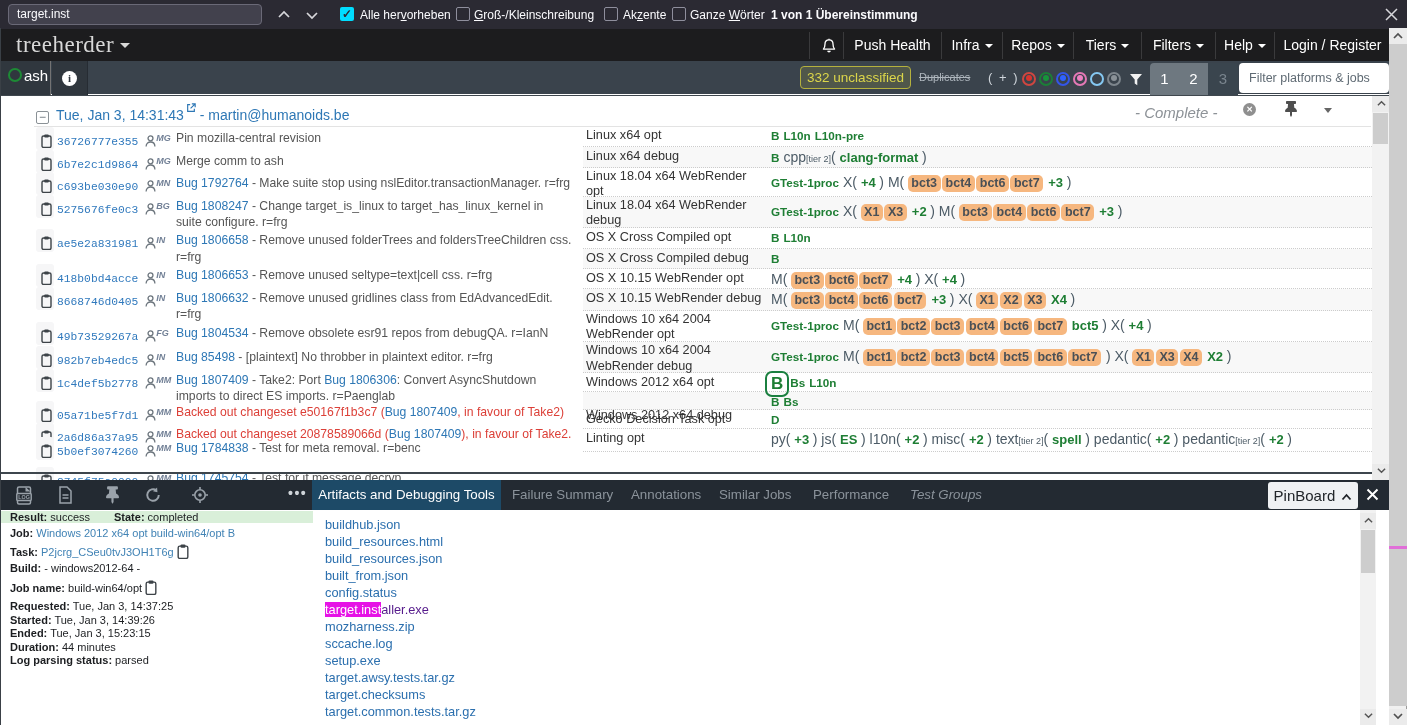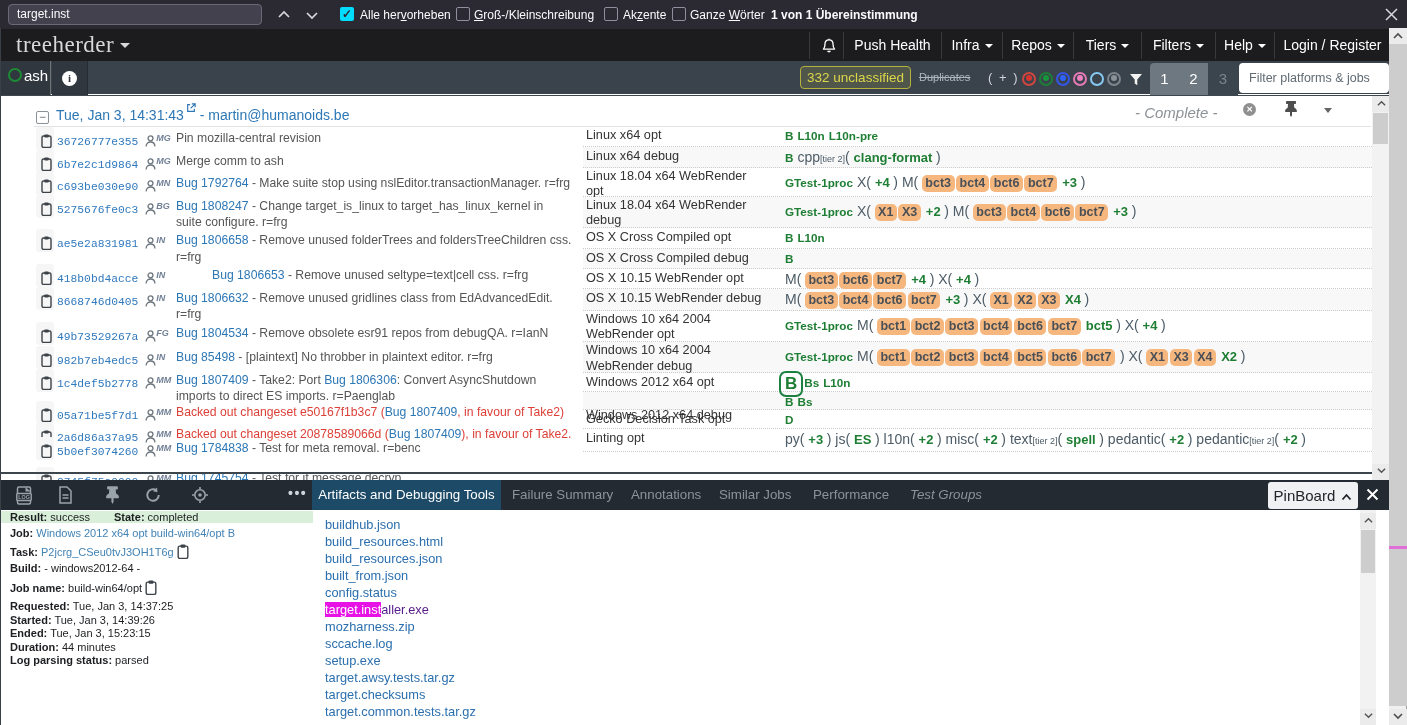--- a/index.html
+++ b/index.html
@@ -57,21 +57,21 @@
 .clip { display:inline-block; vertical-align:-3px; margin:0 5px 0 3px; position:relative; }
 .person { display:inline-block; vertical-align:-2px; margin-left:7px; }
 .clipchip { position:absolute; left:-2px; top:-3px; width:18px; height:23px; background:#f6f6f7; border-radius:3px; }
 .selbox { display:inline-block; position:relative; z-index:5; top:-3px; font-weight:bold; color:#1e7e34; font-size:17px; line-height:17px; border:2.6px solid #1b8040; border-radius:7px; padding:2px 4px 3px 4px; margin:-6px 1px -6px -6px; vertical-align:-5px; }
 
 
 .jrow { position:absolute; left:583px; width:789px; border-bottom:1px dotted #ccc; }
 .jrow .jbtns { z-index:2; }
 .jrow.alt { background:#f8f8f8; }
 .plat { position:absolute; left:3px; top:0; width:178px; font-size:12.7px; color:#333; line-height:15.5px; }
-.jbtns { position:absolute; left:194px; font-size:13px; color:#4c5b66; white-space:nowrap;padding-left:8px; }
+.jbtns { position:absolute; left:180px; font-size:13px; color:#4c5b66; white-space:nowrap;padding-left:8px; }
 .jsym { font-weight:bold; color:#1e7e34; font-size:11.7px; margin-right:4px; }
 .grp { color:#4c5b66; font-size:14px; }
 .tier { font-size:9px; }
 .pill { display:inline-block; background:#f6b77f; color:#4a5056; font-weight:bold; font-size:12.5px; border-radius:5px; padding:2px 3.5px; margin-right:1.5px; line-height:13px; }
 .gsym { font-weight:bold; color:#1e7e34; font-size:13px; }
 
 
 #cscroll { position:absolute; left:1372px; top:0; width:17px; height:385px; background:#f2f2f2; }
 
 #panel { position:absolute; left:0; top:480px; width:1389px; height:245px; }
@@ -227,21 +227,21 @@
         </svg><span class="chash">ae5e2a831981</span><svg class="person" width="11" height="12" viewBox="0 0 12 13">
           <circle cx="6" cy="3.6" r="2.7" fill="none" stroke="#6c757d" stroke-width="1.4"></circle>
           <path d="M1.2 12.5 C1.2 8.7 3.9 7.6 6 7.6 C8.1 7.6 10.8 8.7 10.8 12.5" fill="none" stroke="#6c757d" stroke-width="1.4"></path>
         </svg><span class="cini">IN</span><span class="ctext" style="position:absolute;left:138px;top:0;width:430px;"><span class="blue">Bug 1806658</span> - Remove unused folderTrees and foldersTreeChildren css.<br>r=frg</span></div>
 <div class="commit" style="top:171px;"><span class="clipchip"></span><svg class="clip" width="11" height="14" viewBox="0 0 11 14">
           <rect x="1" y="2" width="9" height="11.5" rx="1.5" fill="none" stroke="#3d4348" stroke-width="1.4"></rect>
           <rect x="3.2" y="0.5" width="4.6" height="3" rx="1" fill="#3d4348"></rect>
         </svg><span class="chash">418b0bd4acce</span><svg class="person" width="11" height="12" viewBox="0 0 12 13">
           <circle cx="6" cy="3.6" r="2.7" fill="none" stroke="#6c757d" stroke-width="1.4"></circle>
           <path d="M1.2 12.5 C1.2 8.7 3.9 7.6 6 7.6 C8.1 7.6 10.8 8.7 10.8 12.5" fill="none" stroke="#6c757d" stroke-width="1.4"></path>
-        </svg><span class="cini">IN</span><span class="ctext" style="position:absolute;left:138px;top:0;width:430px;margin-left:36px;"><span class="blue">Bug 1806653</span> - Remove unused seltype=text|cell css. r=frg</span></div>
+        </svg><span class="cini">IN</span><span class="ctext" style="position:absolute;left:138px;top:0;width:430px;"><span class="blue">Bug 1806653</span> - Remove unused seltype=text|cell css. r=frg</span></div>
 <div class="commit" style="top:193.5px;"><span class="clipchip"></span><svg class="clip" width="11" height="14" viewBox="0 0 11 14">
           <rect x="1" y="2" width="9" height="11.5" rx="1.5" fill="none" stroke="#3d4348" stroke-width="1.4"></rect>
           <rect x="3.2" y="0.5" width="4.6" height="3" rx="1" fill="#3d4348"></rect>
         </svg><span class="chash">8668746d0405</span><svg class="person" width="11" height="12" viewBox="0 0 12 13">
           <circle cx="6" cy="3.6" r="2.7" fill="none" stroke="#6c757d" stroke-width="1.4"></circle>
           <path d="M1.2 12.5 C1.2 8.7 3.9 7.6 6 7.6 C8.1 7.6 10.8 8.7 10.8 12.5" fill="none" stroke="#6c757d" stroke-width="1.4"></path>
         </svg><span class="cini">IN</span><span class="ctext" style="position:absolute;left:138px;top:0;width:430px;"><span class="blue">Bug 1806632</span> - Remove unused gridlines class from EdAdvancedEdit.<br>r=frg</span></div>
 <div class="commit" style="top:229px;"><span class="clipchip"></span><svg class="clip" width="11" height="14" viewBox="0 0 11 14">
           <rect x="1" y="2" width="9" height="11.5" rx="1.5" fill="none" stroke="#3d4348" stroke-width="1.4"></rect>
           <rect x="3.2" y="0.5" width="4.6" height="3" rx="1" fill="#3d4348"></rect>

